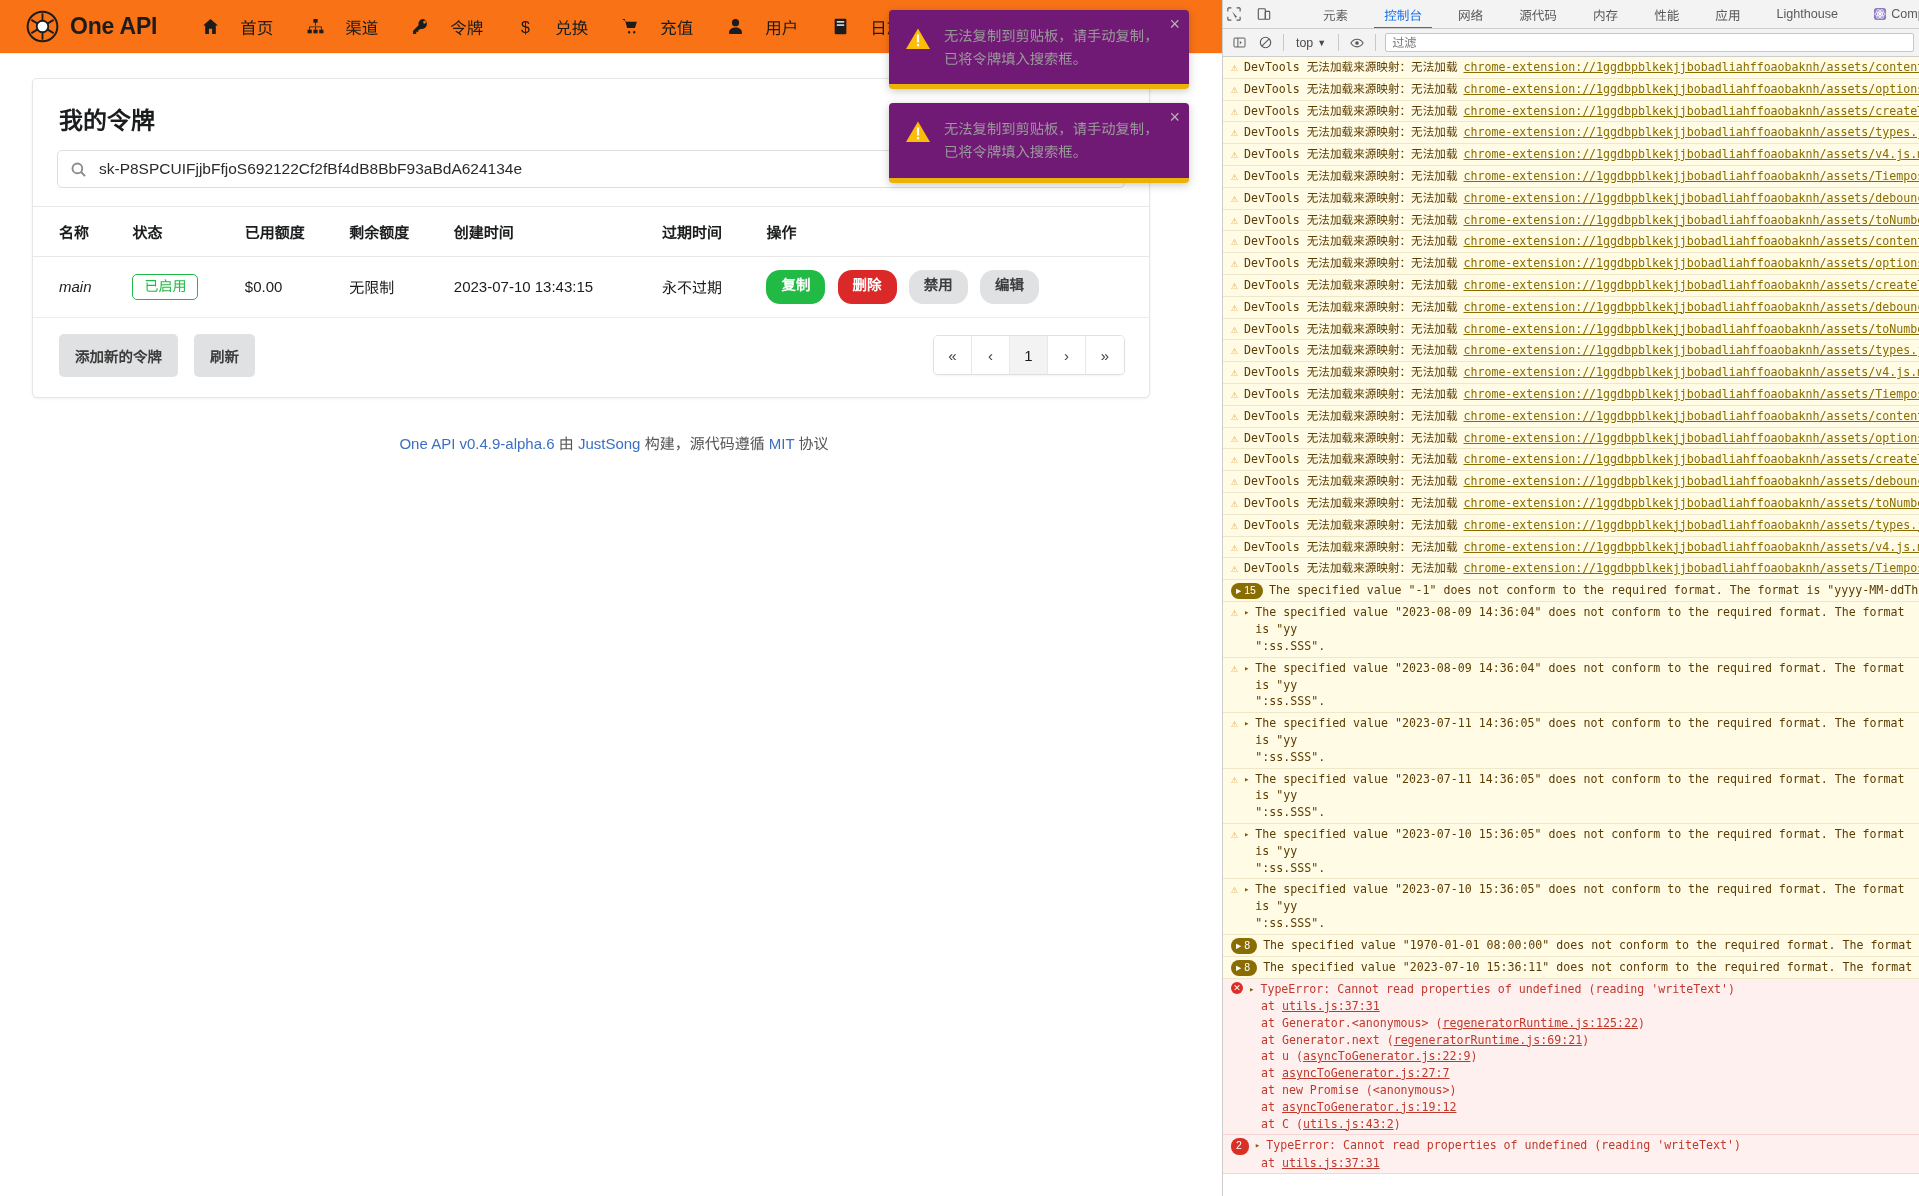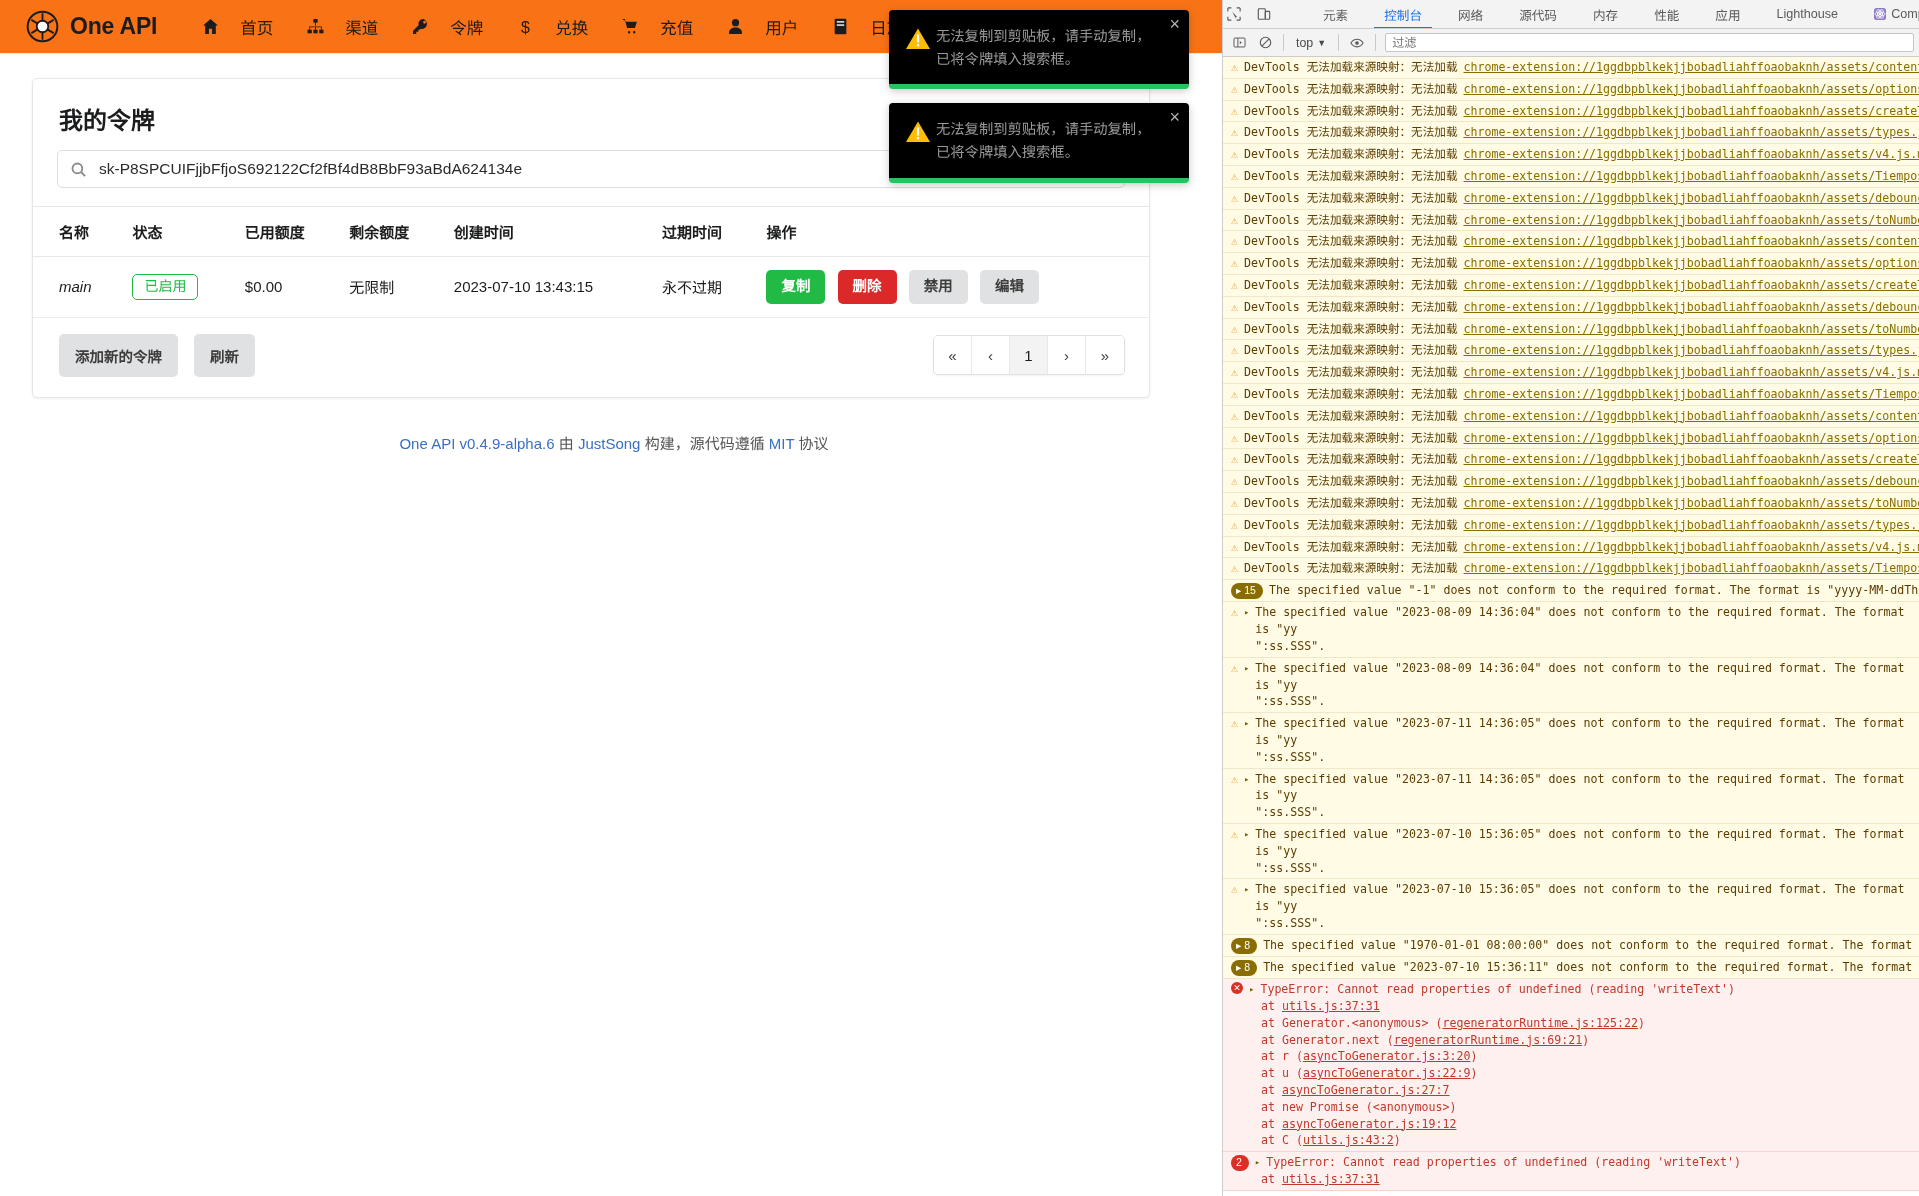--- a/index.html
+++ b/index.html
@@ -71,23 +71,23 @@
     padding:13px 10px; border-bottom:1px solid #ededed; color:#1b1c1d;
     vertical-align:middle; white-space:nowrap;
   }
   table.tokens tbody td:first-child { padding-left:26px;font-style:italic; }
   .badge-enabled {
     display:inline-block; border:1px solid #21ba45; color:#21ba45;
     border-radius:5px; padding:4px 11px; font-size:14px; line-height:1.1;
     background:#fff; font-weight:400;
   }
   .btn {
-    border:0; border-radius:5px; font-size:14.5px; font-weight:700;
+    border:0; border-radius:14px; font-size:14.5px; font-weight:700;
     padding:9px 15px; cursor:pointer; margin-right:8px;
-    font-family:Liberation Serif, serif; line-height:1.1;
+    font-family:Liberation Mono, monospace; line-height:1.1;
   }
   .btn-green { background:#21ba45; color:#fff; }
   .btn-red   { background:#db2828; color:#fff; }
   .btn-grey  { background:#e0e1e2; color:#3d3d3d; font-weight:700; }
 
   .card-footer {
     display:flex; align-items:center; justify-content:space-between;
     padding:16px 24px 20px 26px;
   }
   .footer-btns { display:flex; gap:16px; }
@@ -109,23 +109,23 @@
   .site-footer {
     text-align:center; margin-top:34px; font-size:15px; color:#3b6fc4;
   }
   .site-footer .cn { color:#555; }
 
   
   .toast-stack {
     position:absolute; left:889px; top:10px; width:300px; z-index:40;
   }
   .toast {
-    background:#000000; border-radius:4px; box-shadow:0 2px 9px rgba(0,0,0,.22);
+    background:#701a75; border-radius:4px; box-shadow:0 2px 9px rgba(0,0,0,.22);
     padding:15px 16px 13px 16px; margin-bottom:14px; position:relative;
-    display:flex; gap:5px; border-bottom:5px solid #22c55e;
+    display:flex; gap:13px; border-bottom:5px solid #eab308;
   }
   .toast-ico { width:26px; height:24px; flex:0 0 auto; margin-top:2px; }
   .toast-text { font-size:14.3px; line-height:1.62; color:#9a9a9a; padding-right:10px; }
   .toast-close {
     position:absolute; right:9px; top:5px; font-size:18px; color:#b3b3b3;
     cursor:pointer; line-height:1; font-family:"Liberation Sans", sans-serif;
   }
 
   
   #devtools {
@@ -634,21 +634,20 @@
 
     <div class="row err" style="border-bottom:none; padding-bottom:0;">
       <span class="ico-err">✕</span>
       <span class="tri">▸</span>
       <span>TypeError: Cannot read properties of undefined (reading 'writeText')</span>
     </div>
     <div class="row err" style="display:block; padding-top:0; padding-left:8px;">
       <div class="stack"><span>at</span> <span class="lnk">utils.js:37:31</span></div>
       <div class="stack"><span>at</span> <span>Generator.&lt;anonymous&gt;</span> (<span class="lnk">regeneratorRuntime.js:125:22</span>)</div>
       <div class="stack"><span>at</span> <span>Generator.next</span> (<span class="lnk">regeneratorRuntime.js:69:21</span>)</div>
-      <div class="stack"><span>at</span> <span>r</span> (<span class="lnk">asyncToGenerator.js:3:20</span>)</div>
       <div class="stack"><span>at</span> <span>u</span> (<span class="lnk">asyncToGenerator.js:22:9</span>)</div>
       <div class="stack"><span>at</span> <span class="lnk">asyncToGenerator.js:27:7</span></div>
       <div class="stack"><span>at</span> <span>new Promise (&lt;anonymous&gt;)</span></div>
       <div class="stack"><span>at</span> <span class="lnk">asyncToGenerator.js:19:12</span></div>
       <div class="stack"><span>at</span> <span>C</span> (<span class="lnk">utils.js:43:2</span>)</div>
     </div>
 
     <div class="row err" style="border-bottom:none; padding-bottom:0;">
       <span class="count-badge red">
           <span>2</span>

